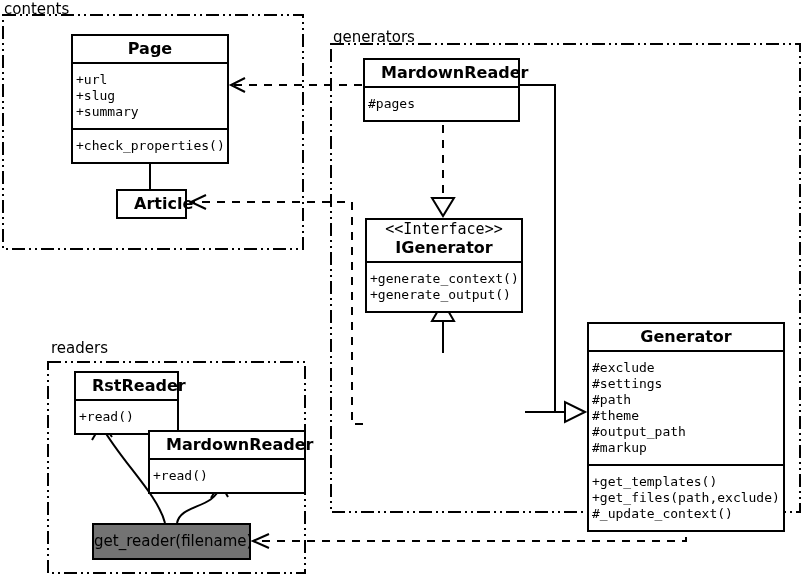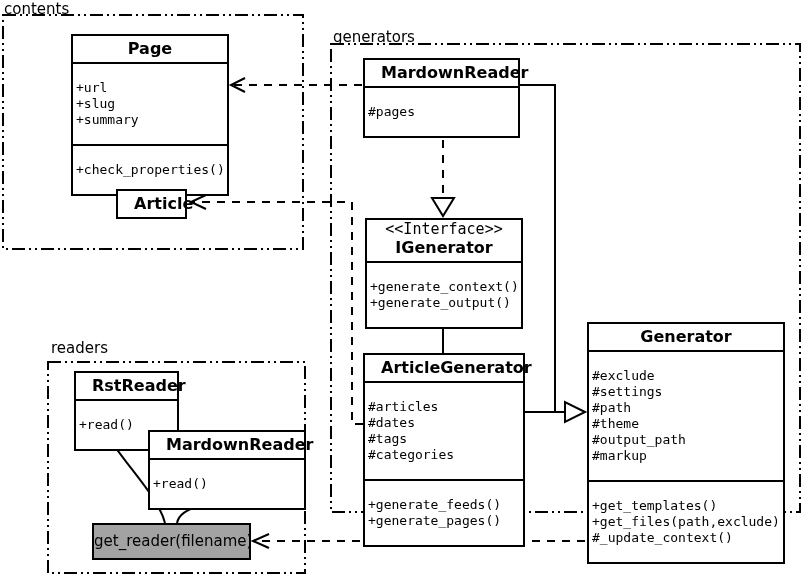--- a/index.html
+++ b/index.html
@@ -41,26 +41,26 @@
     font-weight: normal;
     font-size: 15px;
     line-height: 15px;
     text-align: center;
   }
   .sec {
     border-top: 2px solid #000;
     font-family: "DejaVu Sans Mono", "Liberation Mono", monospace;
     font-size: 13px;
     line-height: 16px;
-    padding: 16px 3px;
+    padding: 8px 3px;
     white-space: nowrap;
   }
   .plainbox {
     position: absolute;
-    background: #a3a3a3;
+    background: #737373;
     border: 2px solid #000;
     box-sizing: border-box;
     font-size: 15px;
     text-align: right;
   }
 </style>
 </head>
 <body>
 
 <div class="diagram">
@@ -150,33 +150,20 @@
     <div class="cls-title">
       <div class="stereo">&lt;&lt;Interface&gt;&gt;</div>
       <div>IGenerator</div>
     </div>
     <div class="sec">
       <div class="member">+generate_context()</div>
       <div class="member">+generate_output()</div>
     </div>
   </div>
 
-  <div class="cls" style="left:363px; top:353px; width:162px;">
-    <div class="cls-title">ArticleGenerator</div>
-    <div class="sec">
-      <div class="member">#articles</div>
-      <div class="member">#dates</div>
-      <div class="member">#tags</div>
-      <div class="member">#categories</div>
-    </div>
-    <div class="sec">
-      <div class="member">+generate_feeds()</div>
-      <div class="member">+generate_pages()</div>
-    </div>
-  </div>
 
   <div class="cls" style="left:587px; top:322px; width:198px;">
     <div class="cls-title">Generator</div>
     <div class="sec">
       <div class="member">#exclude</div>
       <div class="member">#settings</div>
       <div class="member">#path</div>
       <div class="member">#theme</div>
       <div class="member">#output_path</div>
       <div class="member">#markup</div>

